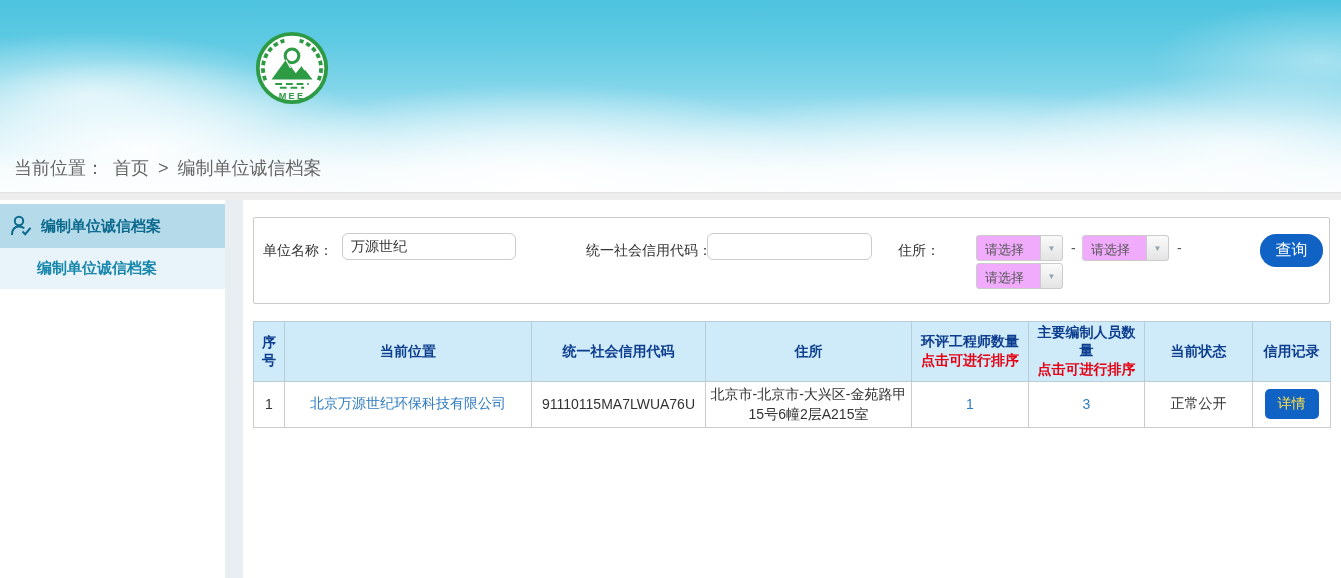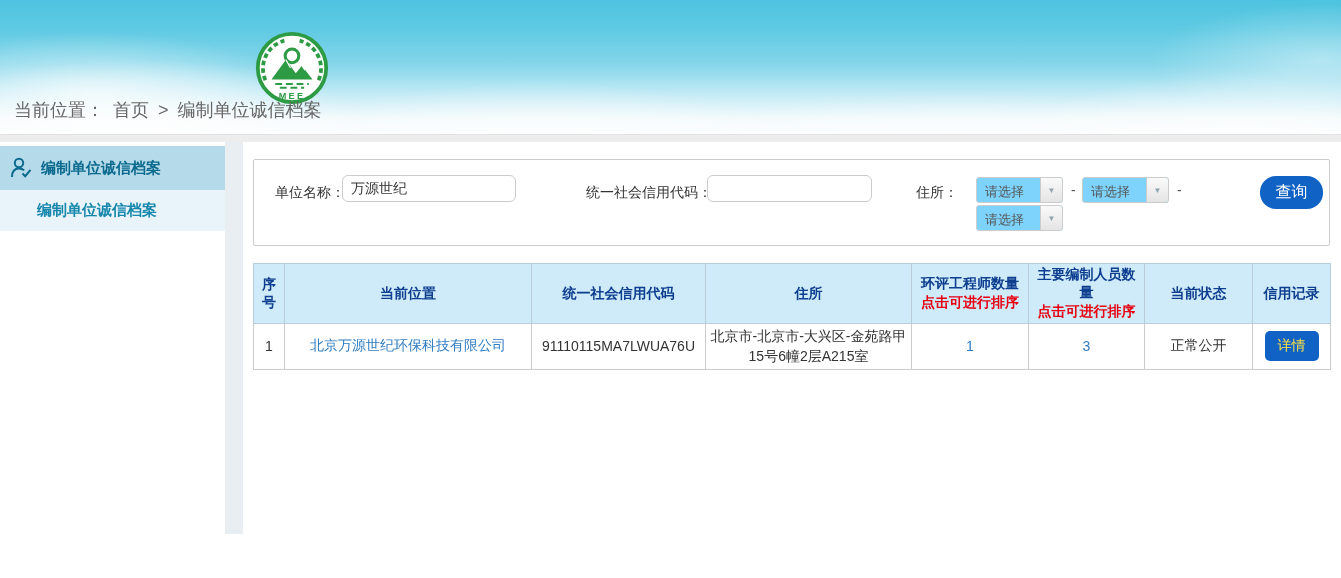--- a/index.html
+++ b/index.html
@@ -1,20 +1,20 @@
 <!DOCTYPE html>
 <html><head>
 <meta charset="utf-8">
 <style>
   * { margin:0; padding:0; box-sizing:border-box; }
   html,body { width:1341px; height:578px; overflow:hidden; background:#fff;
     font-family:"Liberation Sans", sans-serif; }
 
   
-  .banner { position:relative; height:134px;
+  .banner { position:relative; height:192px;
     background:linear-gradient(180deg,#4ec3df 0%,#5fcae3 22%,#85d6ea 48%,#c8ecf6 72%,#f2fafc 88%,#fbfdfe 100%); }
   .banner .clouds { position:absolute; inset:0; pointer-events:none;
     background:
       radial-gradient(ellipse 360px 130px at 140px 150px, rgba(255,255,255,.95), rgba(255,255,255,0) 70%),
       radial-gradient(ellipse 300px 90px  at 90px  95px,  rgba(255,255,255,.65), rgba(255,255,255,0) 70%),
       radial-gradient(ellipse 430px 140px at 540px 180px, rgba(255,255,255,.9),  rgba(255,255,255,0) 70%),
       radial-gradient(ellipse 520px 150px at 960px 195px, rgba(255,255,255,.88), rgba(255,255,255,0) 70%),
       radial-gradient(ellipse 330px 110px at 1240px 150px,rgba(255,255,255,.75), rgba(255,255,255,0) 70%),
       radial-gradient(ellipse 240px 80px  at 1320px 60px, rgba(255,255,255,.4),  rgba(255,255,255,0) 70%); }
   .logo { position:absolute; left:254px; top:30px; }
@@ -37,21 +37,21 @@
   .gap-strip { width:18px; background:#e9eef2; }
   .main { flex:1; position:relative; background:#fff; }
 
   
   .search-panel { position:absolute; left:10px; top:17px; width:1077px; height:87px;
     border:1px solid #ccc; border-radius:2px; background:#fff; }
   .sp-label { position:absolute; font-size:14px; color:#333; white-space:nowrap; }
   .sp-input { position:absolute; height:27px; border:1px solid #ccc; border-radius:6px;
     font-size:14px; color:#333; padding:0 8px; outline:none; }
   .combo { position:absolute; width:87px; height:26px; border:1px solid #ccc; border-radius:3px;
-    background:#7dd3fc; display:flex; overflow:hidden; cursor:pointer;gap:8px; }
+    background:#f0abfc; display:flex; overflow:hidden; cursor:pointer;gap:8px; }
   .combo-text { flex:1; font-size:13px; color:#555; padding:5px 0 0 8px; }
   .combo-btn { width:22px; border-left:1px solid #ccc; background:linear-gradient(#fafafa,#e4e4e4);
     color:#90a4b0; font-size:8px; display:flex; align-items:center; justify-content:center; }
   .sp-dash { position:absolute; font-size:14px; color:#555; }
   .query-btn { position:absolute; right:6px; top:16px; width:63px; height:33px;
     background:#1063c5; color:#fff; border:none; border-radius:16px; font-size:16px;
     cursor:pointer; font-family:inherit; }
 
   
   .result-table { position:absolute; left:10px; top:121px; width:1077px;
@@ -111,27 +111,27 @@
     <div class="side-sub">
       <span>编制单位诚信档案</span>
     </div>
   </div>
 
   <div class="gap-strip"></div>
 
   <div class="main">
 
     <div class="search-panel">
-      <span class="sp-label" style="left:21px; top:24px;">单位名称：</span>
+      <span class="sp-label" style="left:9px; top:24px;">单位名称：</span>
       <input class="sp-input" style="left: 88px; top: 15px; width: 174px;" type="text" value="万源世纪">
 
       <span class="sp-label" style="left:332px; top:24px;text-align:center;">统一社会信用代码：</span>
       <input class="sp-input" style="left: 453px; top: 15px; width: 165px;" type="text" value="">
 
-      <span class="sp-label" style="left:662px; top:24px;">住所：</span>
+      <span class="sp-label" style="left:644px; top:24px;">住所：</span>
 
       <div class="combo" style="left:722px; top:17px;">
         <span class="combo-text">请选择</span>
         <span class="combo-btn">▼</span>
       </div>
       <span class="sp-dash" style="left:817px; top:22px;">-</span>
       <div class="combo" style="left:828px; top:17px;">
         <span class="combo-text">请选择</span>
         <span class="combo-btn">▼</span>
       </div>

